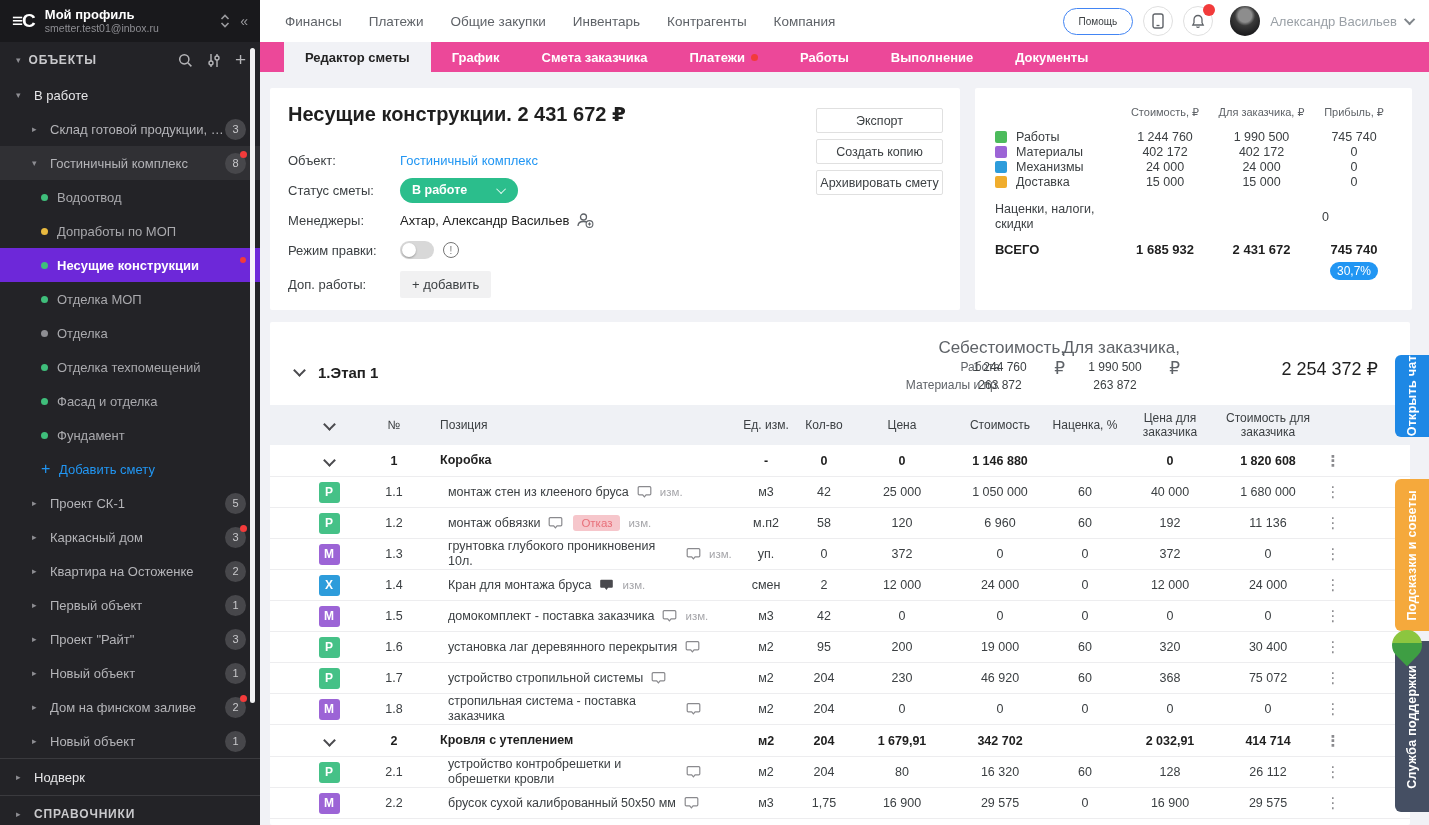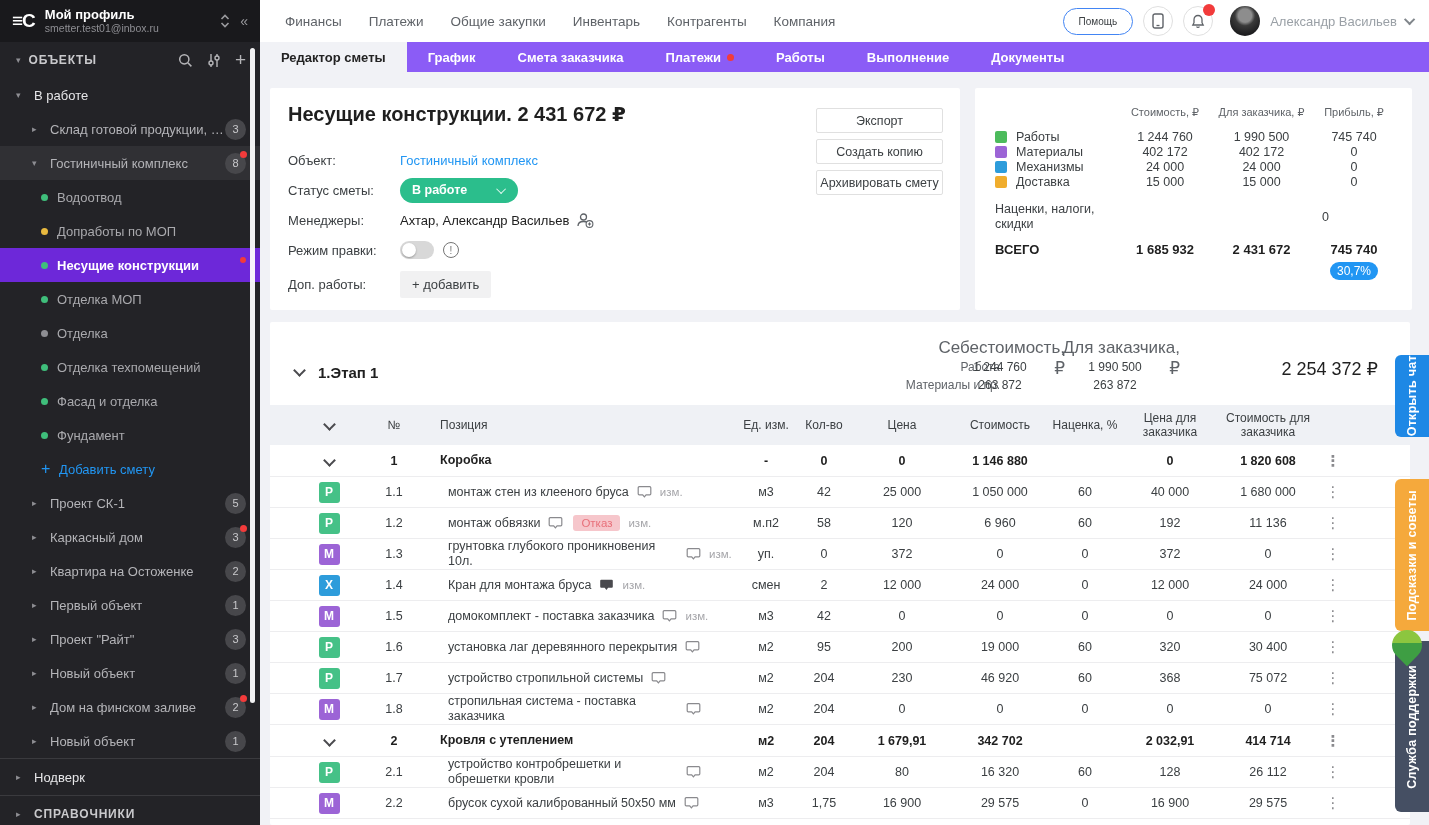--- a/index.html
+++ b/index.html
@@ -48,21 +48,21 @@
   .nav-item { color:#5F6368; font-size:13.5px; margin-right:27px; cursor:pointer; white-space:nowrap; }
   #topbar-right { margin-left:auto; display:flex; align-items:center; }
   .help-btn { height:27px; padding:0 15px; border:1px solid #4285F4; border-radius:14px; background:#fff; color:#3C4043; font-size:10px; font-family:inherit; cursor:pointer; }
   .rnd-btn { width:30px; height:30px; border-radius:50%; border:1px solid #E0E0E0; display:flex; align-items:center; justify-content:center; margin-left:10px; position:relative; cursor:pointer; background:#fff; }
   .bell-dot { position:absolute; top:-3px; right:-3px; width:12px; height:12px; border-radius:50%; background:#F23B3B; }
   .avatar { width:30px; height:30px; border-radius:50%; margin-left:17px; background:radial-gradient(circle at 50% 32%, #8d8d8d 0 26%, #3a3a3a 40%, #1d1d1f 75%); flex:none; }
   .user-name { color:#9AA0A6; font-size:13px; margin-left:10px; white-space:nowrap; }
   .chev-down { width:8px; height:8px; border-left:2px solid #80868B; border-bottom:2px solid #80868B; transform:rotate(-45deg) translateY(-2px); margin-left:10px; }
 
   
-  #tabbar { position:absolute; left:260px; top:42px; width:1169px; height:30px; background:#8b5cf6; display:flex; }
+  #tabbar { position:absolute; left:260px; top:42px; width:1169px; height:30px; background:#ec4899; display:flex;padding-left:24px; }
   .tab { display:flex; align-items:center; padding:0 21px; color:#fff; font-size:13px; font-weight:bold; cursor:pointer; white-space:nowrap; }
   .tab.active { background:#F1F2F6; color:#232323; }
   .tab-dot { width:7px; height:7px; border-radius:50%; background:#F23B3B; margin-left:6px; }
 
   
   .card { position:absolute; background:#fff; border-radius:2px; }
   #head-card { left:270px; top:88px; width:690px; height:222px; padding:14px 17px 0 18px; }
   #est-title { font-size:20px; font-weight:bold; color:#1F1F1F; margin-bottom:19px; }
   .field { display:flex; align-items:center; height:30px; }
   .f-label { width:112px; font-size:13px; color:#3C4043; flex:none; }

